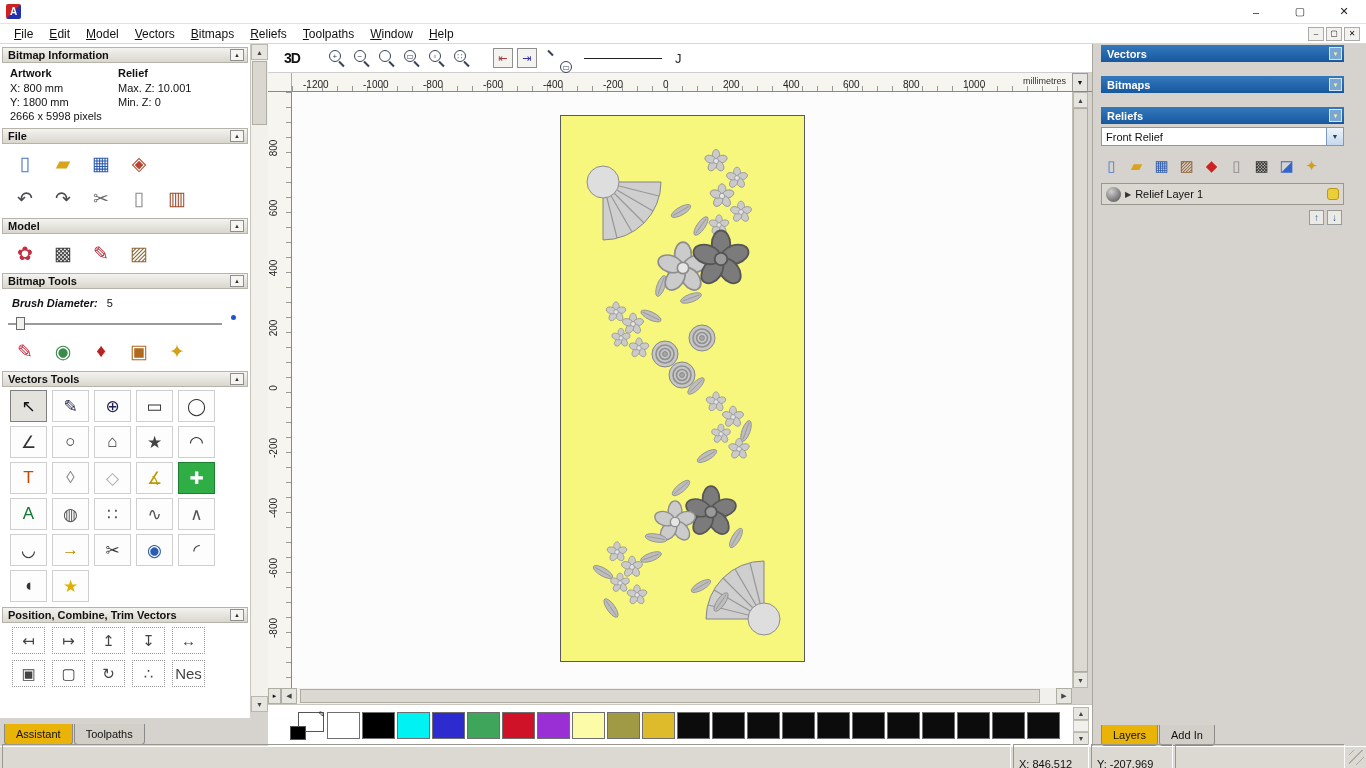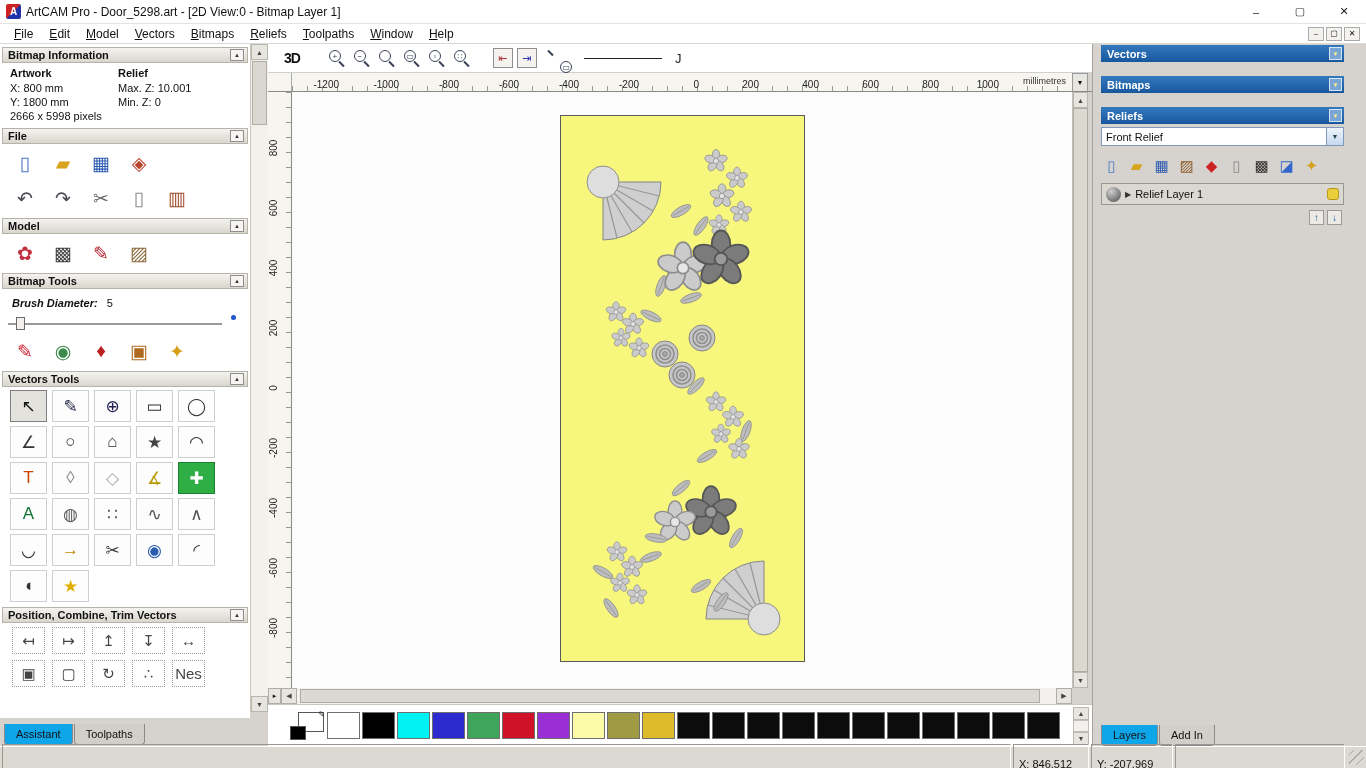--- a/index.html
+++ b/index.html
@@ -63,21 +63,21 @@
     background:#f2f1ec; border-left:1px solid #c9c6bd; display:flex; flex-direction:column; }
   .scr-btn { height:16px; width:100%; background:#e7e5df; border:1px solid #b9b6ad; font-size:7px; color:#444;
     display:flex; align-items:center; justify-content:center; }
   .left-scroll .thumb { height:64px; margin:1px; background:#dad7d0; border:1px solid #b0ada4; }
   .left-scroll .spacer { flex:1; }
 
   
   .panel-tabs { position:absolute; left:4px; bottom:23px; display:flex; gap:1px; }
   .tab { padding:4px 11px 4px 11px; border:1px solid #8a8a8a; border-top:none; border-radius:0 0 4px 4px;
     background:#d2cfc8; font-size:11px; }
-  .tab.active { background:#0ea5e9; position:relative; }
+  .tab.active { background:#eab308; position:relative; }
 
   
   .canvas-region { position:absolute; left:268px; top:44px; width:824px; bottom:22px;
     display:flex; flex-direction:column; background:#d6d3ce; }
   .cv-toolbar { height:29px; background:#fff; border-bottom:1px solid #cfcfcf; display:flex; align-items:center;
     padding-left:10px; gap:3px; }
   .btn-3d { font-weight:bold; font-size:14px; padding:0 6px; letter-spacing:-1px; }
   .mag { width:22px; height:22px; position:relative; }
   .mag .lens { position:absolute; top:3px; left:3px; width:12px; height:12px; border:1.5px solid #3a4257;
     border-radius:50%; font-size:8px; color:#3a4257; display:flex; align-items:center; justify-content:center; }
@@ -86,21 +86,21 @@
   .tgl { width:20px; height:20px; border:1px solid #8f8f8f; background:#f4f3f0; font-size:11px;
     display:flex; align-items:center; justify-content:center; }
   .line-preview { width:78px; height:1px; background:#222; margin:0 10px 0 24px; }
   .curve-glyph { font-size:13px; color:#222; }
 
   .cv-rulerrow { height:19px; display:flex; }
   .ruler-corner { width:24px; background:#f7f5ef; border-right:1px solid #aaa; border-bottom:1px solid #888; }
   .hruler { flex:1; position:relative; background:#f7f5ef; border-bottom:1px solid #888; overflow:hidden; }
   .hruler .ticks { position:absolute; bottom:0; left:0; right:0; height:5px;
     background:repeating-linear-gradient(90deg,#999 0,#999 1px,transparent 1px,transparent 15px); }
-  .rlabel { position:absolute; top:6px; width:36px; text-align:right; font-size:10px; color:#222; }
+  .rlabel { position:absolute; top:6px; width:36px; text-align:left; font-size:10px; color:#222; }
   .units-label { position:absolute; right:6px; top:3px; font-size:9px; color:#333; }
   .units-btn { width:16px; background:#e7e5df; border:1px solid #9a9a9a; border-bottom:1px solid #888;
     font-size:7px; display:flex; align-items:center; justify-content:center; }
   .rr-gap { width:4px; border-bottom:1px solid #888; }
 
   .cv-main { flex:1; display:flex; min-height:0; }
   .vruler { width:24px; position:relative; background:#f7f5ef; border-right:1px solid #888; overflow:hidden; }
   .vruler .ticks { position:absolute; right:0; top:0; bottom:0; width:5px;
     background:repeating-linear-gradient(180deg,#999 0,#999 1px,transparent 1px,transparent 15px); }
   .vlabel { position:absolute; left:-9px; width:30px; height:12px; text-align:center; font-size:10px;
@@ -167,21 +167,20 @@
   .sb-y { width:82px; }
   .sb-end { width:170px; }
   .sb-grip { width:15px; height:15px; margin-left:2px;
     background:repeating-linear-gradient(135deg, transparent 0 3px, #aaa 3px 4px, transparent 4px 6px); }
 </style>
 </head>
 <body>
 
 <div class="titlebar">
   <div class="app-icon">A</div>
-  <div class="title-text">ArtCAM Pro - Door_5298.art - [2D View:0 - Bitmap Layer 1]</div>
   <div class="win-btns">
     <div class="win-btn">–</div>
     <div class="win-btn">▢</div>
     <div class="win-btn">✕</div>
   </div>
 </div>
 
 <div class="menubar">
   <div style="display:flex;" id="menu-items">
       <div class="menu-item"><u>F</u>ile</div>

